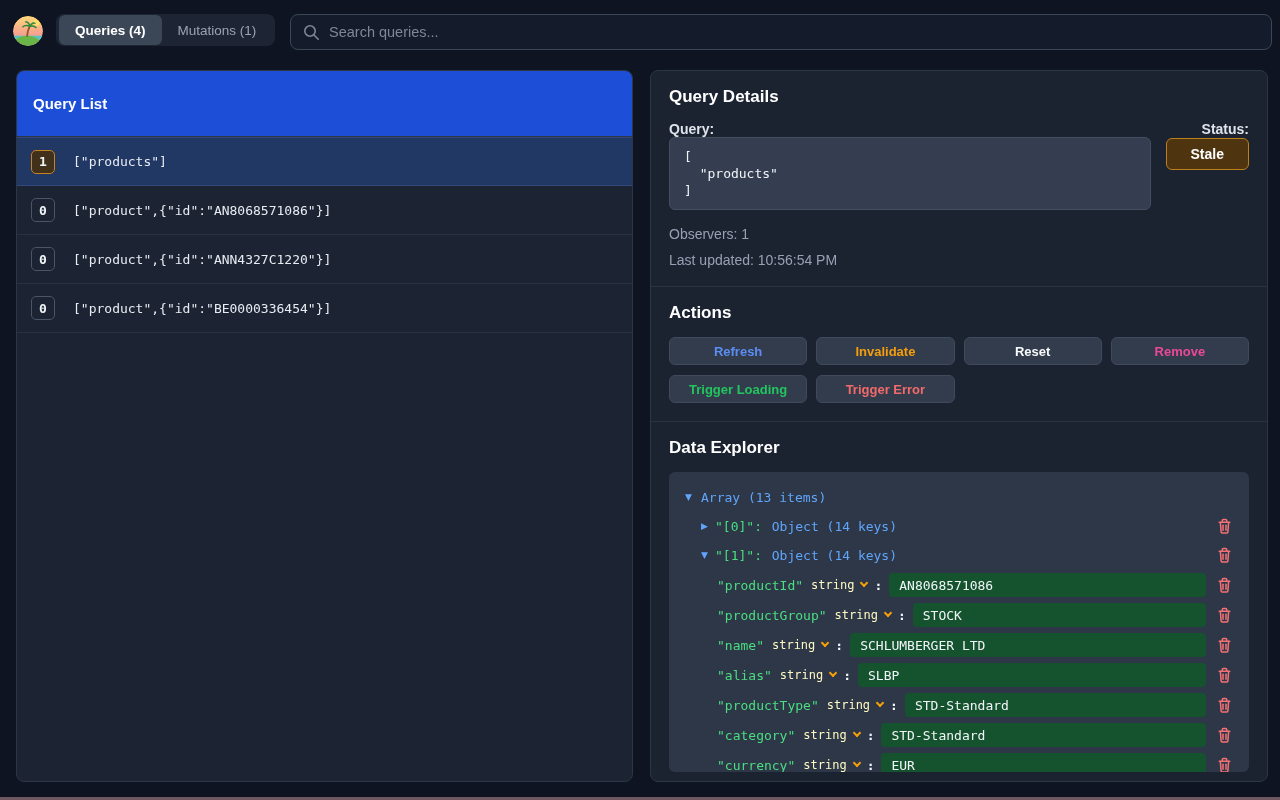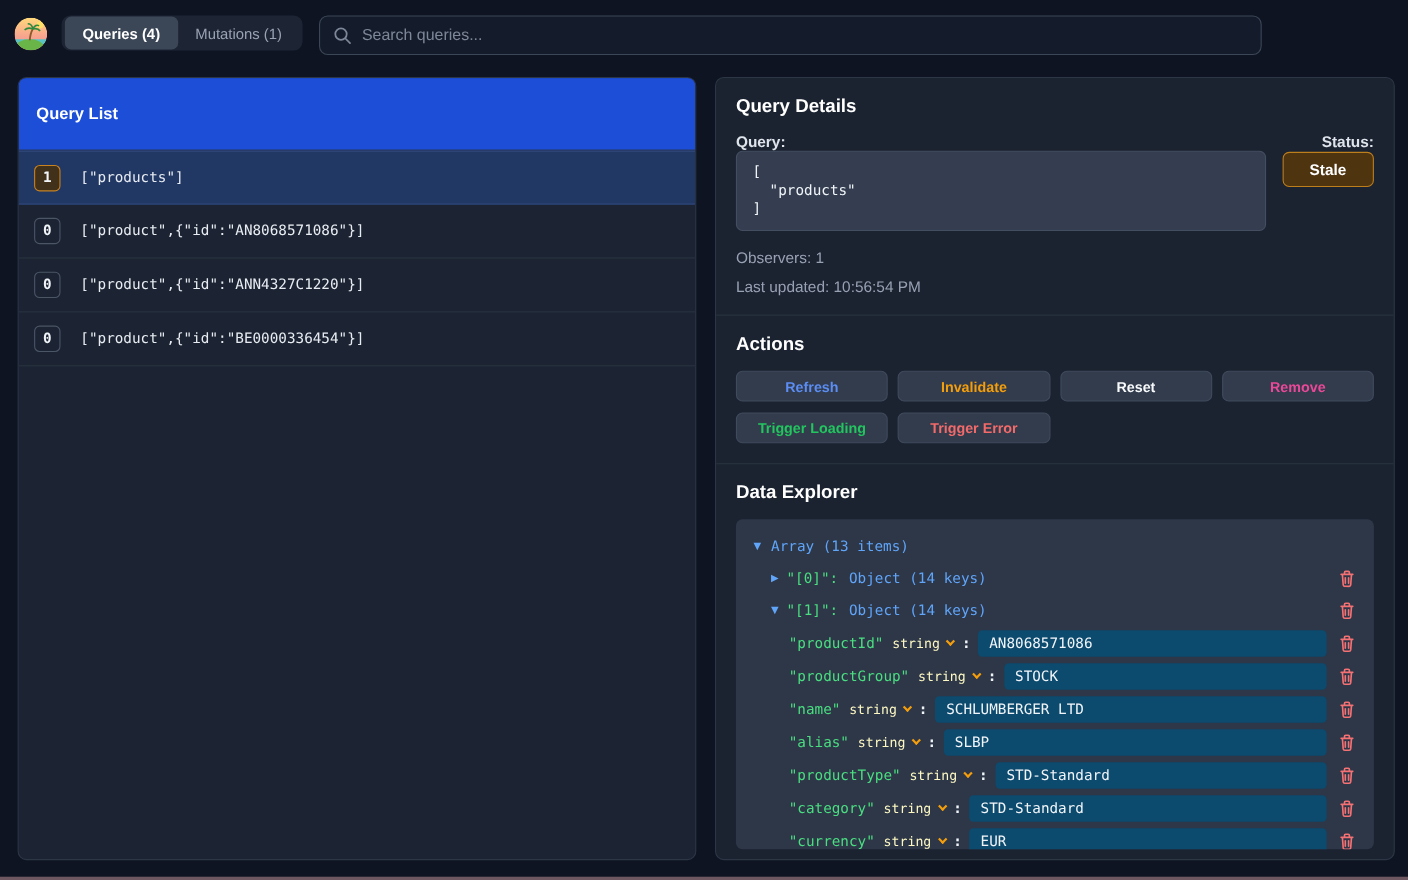--- a/index.html
+++ b/index.html
@@ -17,21 +17,21 @@
   .tabs {
     position:absolute; left:56px; top:14px; height:32px;
     background:#1d2534; border-radius:8px; display:flex; align-items:center; padding:3px;
   }
   .tab {
     height:30px; display:flex; align-items:center; padding:0 16px; border-radius:6px;
     font-size:13.5px; color:#99a3b4; cursor:pointer; white-space:nowrap;
   }
   .tab.active { background:#3b4757; color:#ffffff; font-weight:bold; }
   .searchbox {
-    position:absolute; left:290px; top:14px; width:857px; height:36px;
+    position:absolute; left:290px; top:14px; width:982px; height:36px;
     background:#141c2b; border:1px solid #3b4757; border-radius:8px;
     display:flex; align-items:center; padding:0 12px; gap:9px;
   }
   .searchbox input {
     flex:1; background:transparent; border:none; outline:none;
     color:#dfe5ee; font-size:14.5px; font-family:"Liberation Sans", sans-serif;
   }
   .searchbox input::placeholder { color:#7d8798; }
 
   
@@ -96,21 +96,21 @@
   .tri { color:#60a5fa; font-size:9px; width:14px; flex:none; font-family:"DejaVu Sans", sans-serif; }
   .ekey { color:#4ade80; white-space:pre; }
   .etype { color:#fef9c3; font-size:12px; margin-left:8px; }
   .chev {
     width:6px; height:6px; border-right:2px solid #f59e0b; border-bottom:2px solid #f59e0b;
     transform:rotate(45deg); display:inline-block; margin:-4px 4px 0 7px; flex:none;
   }
   .colon { color:#f1f5f9; font-weight:bold; margin:0 7px 0 3px; }
   .elabel { color:#60a5fa; margin-left:2px; white-space:pre; }
   .eval {
-    flex:1; background:#0c4a6e; border:none; border-radius:4px; height:24px;
+    flex:1; background:#14532d; border:none; border-radius:4px; height:24px;
     color:#f1f5f9; font-family:"DejaVu Sans Mono", monospace; font-size:13px;
     padding:0 10px; outline:none; margin-right:10px;
   }
   .trash { width:17px; height:18px; flex:none; cursor:pointer; margin-left:auto; }
   .spacer-trash { margin-left:auto; }
 
   .bottom-line { position:absolute; left:0; bottom:0; width:1280px; height:3px; background:#6f5762; }
 </style>
 </head>
 <body>

